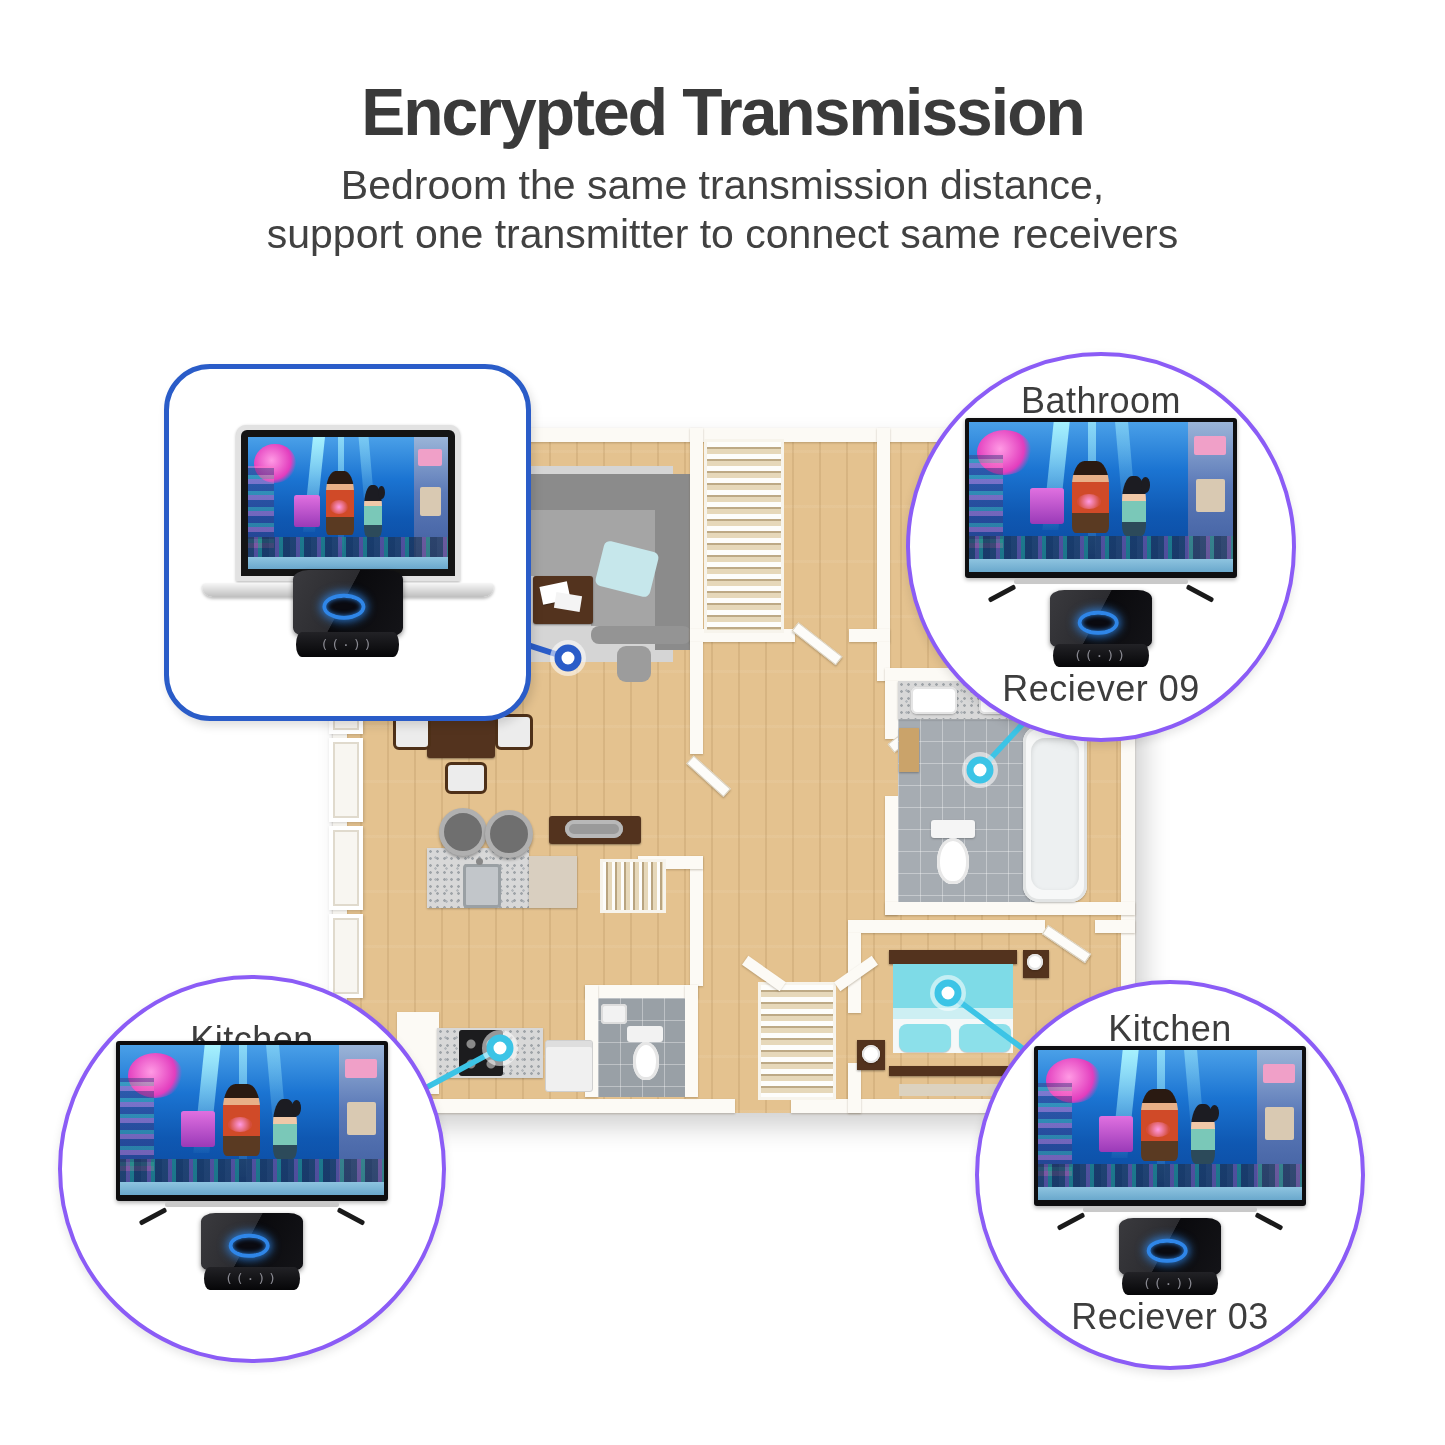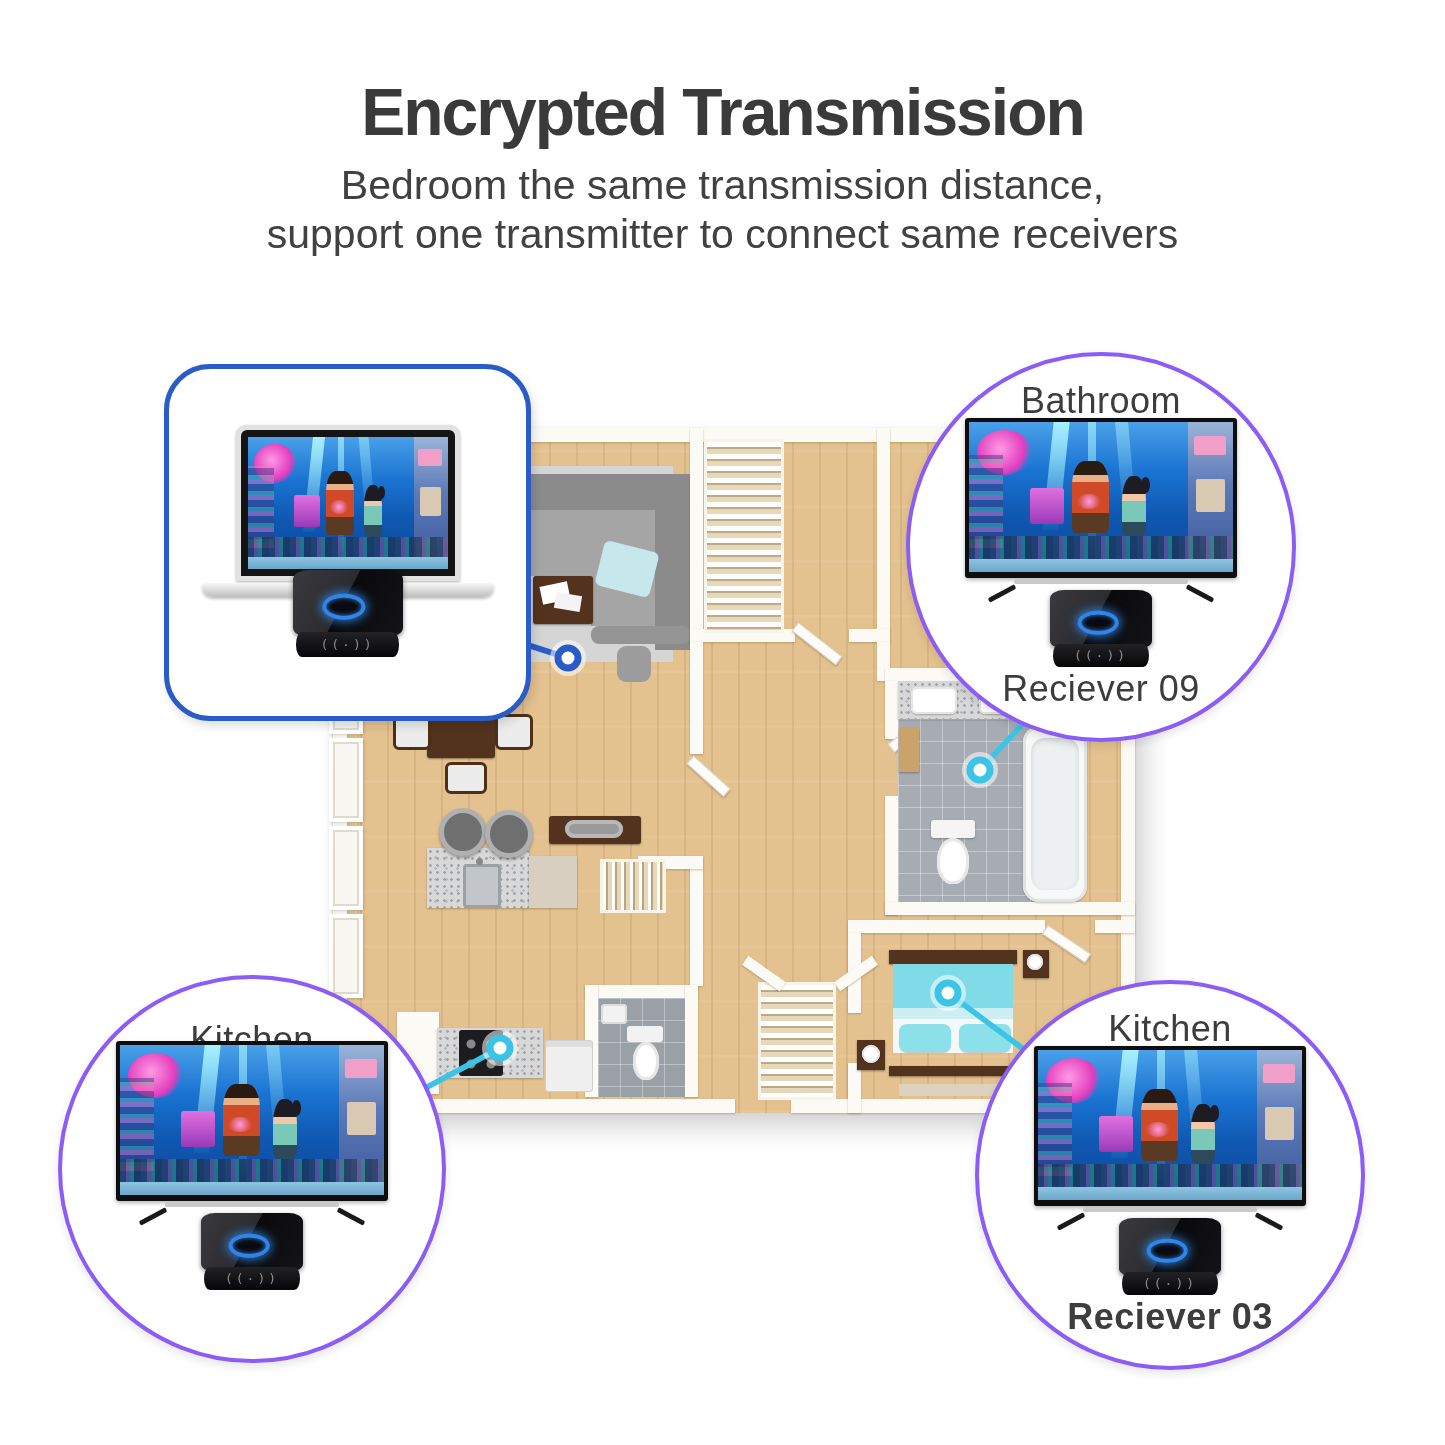--- a/index.html
+++ b/index.html
@@ -370,16 +370,16 @@
       <div class="tv-foot right" data-name="tv-foot"></div>
     </div>
     <div class="stb" data-name="receiver-box" style="left:50%;transform:translateX(-50%);top:234px;width:102px;height:80px;">
       <div class="stb-top" data-name="receiver-box-top">
           <div class="stb-ring" data-name="wifi-ring-light"></div>
         </div>
       <div class="stb-front" data-name="receiver-box-front">
           <span class="stb-glyph" data-name="wifi-glyph">((·))</span>
         </div>
     </div>
-    <div class="device-label" data-name="device-label-receiver-03" style="bottom:28px;font-weight:bold;">Reciever 03</div>
+    <div class="device-label" data-name="device-label-receiver-03" style="bottom:28px;">Reciever 03</div>
   </div>
 
 </div>
 
 </body></html>

